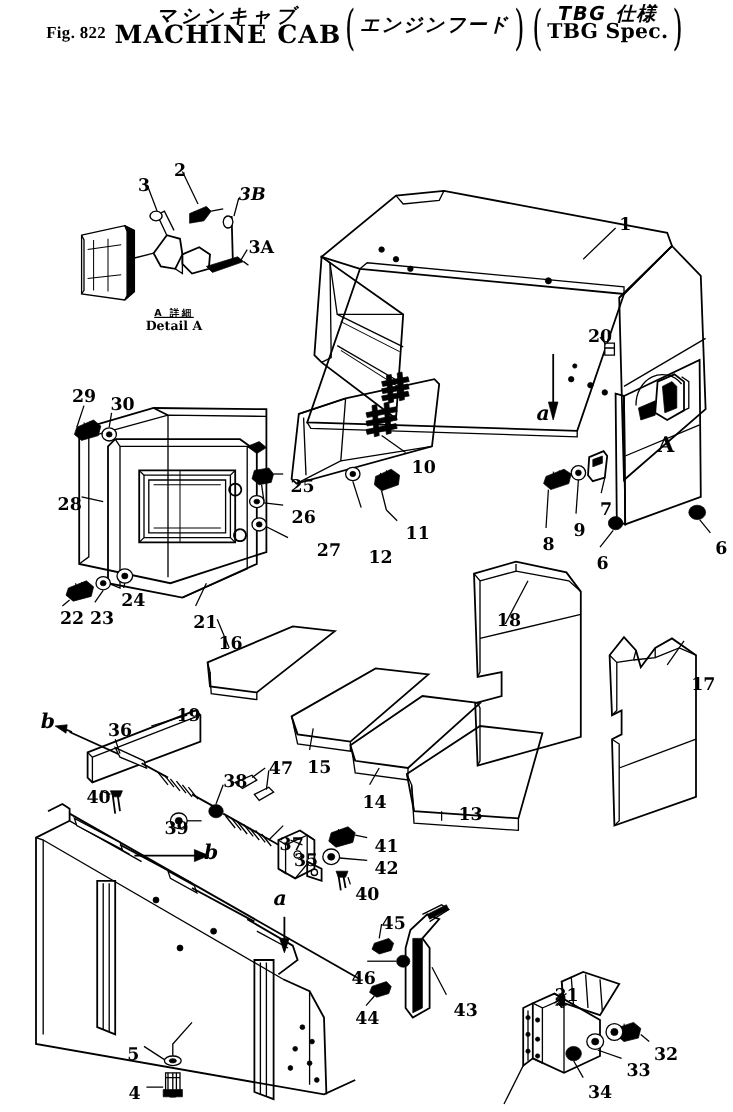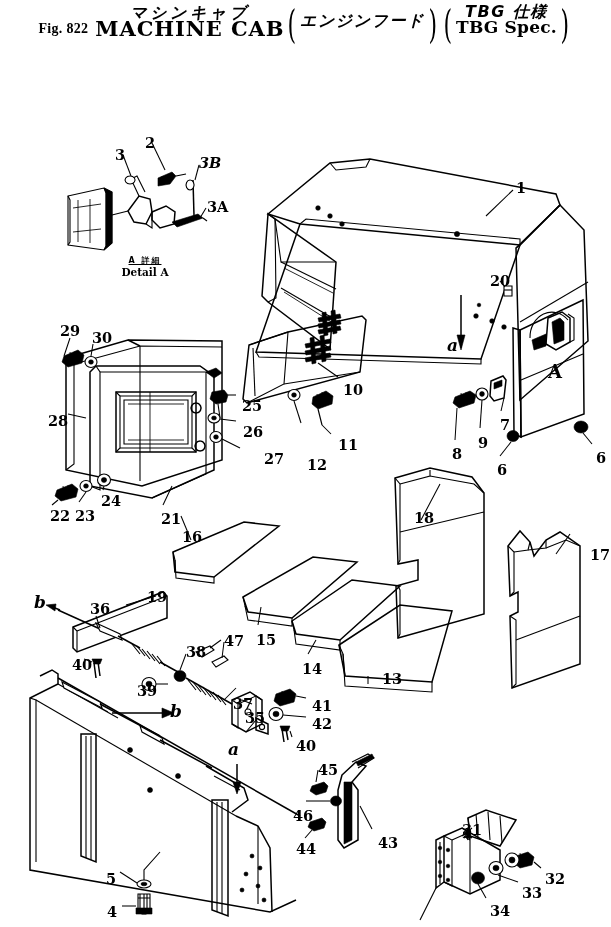--- a/index.html
+++ b/index.html
@@ -520,21 +520,21 @@
       <div class="lab" style="left: 500px; top: 418px;">7</div>
       <div class="lab" style="left: 452px; top: 447px;">8</div>
       <div class="lab" style="left: 478px; top: 436px;">9</div>
       <div class="lab" style="left: 343px; top: 383px;">10</div>
       <div class="lab" style="left: 338px; top: 438px;">11</div>
       <div class="lab" style="left: 307px; top: 428px; margin-top: 30px;">12</div>
       <div class="lab" style="left: 362px; top: 672px; margin-left: 20px;">13</div>
       <div class="lab" style="left: 302px; top: 662px;">14</div>
       <div class="lab" style="left: 256px; top: 633px;">15</div>
       <div class="lab" style="left: 182px; top: 530px;">16</div>
-      <div class="lab" style="left: 576px; top: 548px; margin-left: 14px;">17</div>
+      <div class="lab" style="left: 576px; top: 564px;">17</div>
       <div class="lab" style="left: 414px; top: 511px;">18</div>
       <div class="lab" style="left: 147px; top: 590px;">19</div>
       <div class="lab" style="left: 490px; top: 274px;">20</div>
       <div class="lab" style="left: 161px; top: 512px;">21</div>
       <div class="lab" style="left: 50px; top: 509px;">22</div>
       <div class="lab" style="left: 75px; top: 509px; text-align: center;">23</div>
       <div class="lab" style="left: 101px; top: 494px;">24</div>
       <div class="lab" style="left: 242px; top: 399px;">25</div>
       <div class="lab" style="left: 243px; top: 425px;">26</div>
       <div class="lab" style="left: 247px; top: 452px; margin-left: 17px;">27</div>

